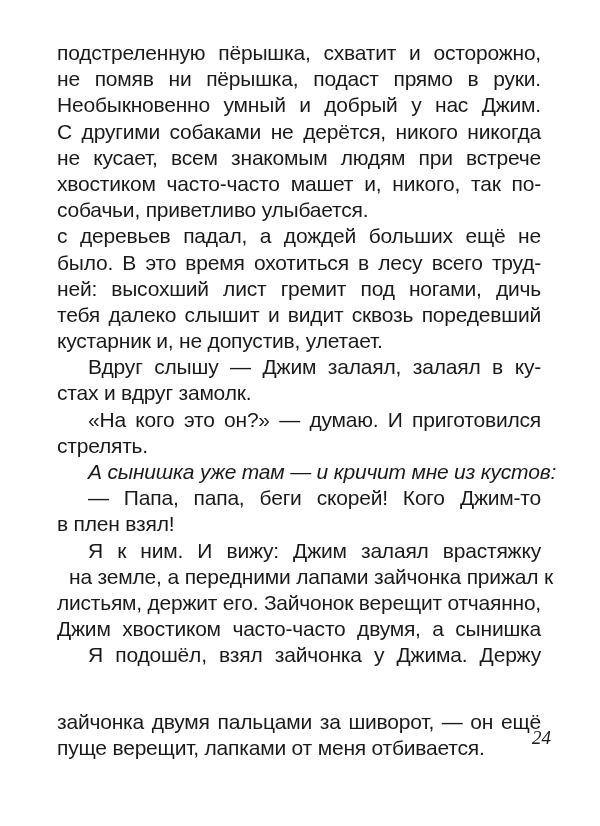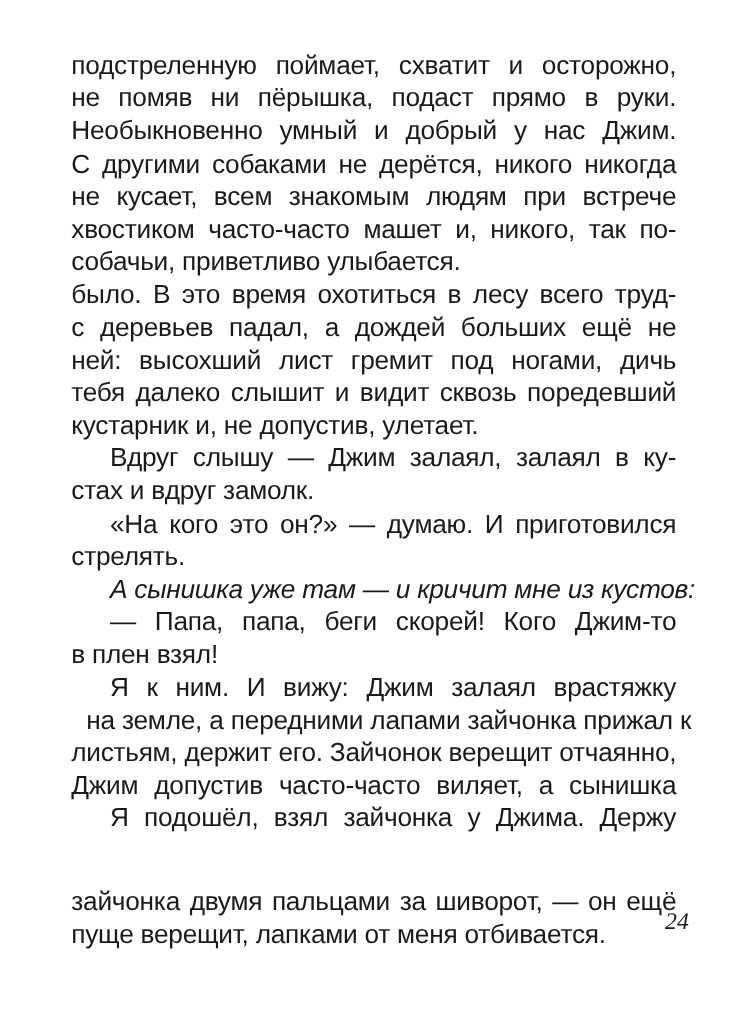--- a/index.html
+++ b/index.html
@@ -26,31 +26,31 @@
     text-align: right;
     font-family: "Liberation Serif", serif; font-style: italic;
     font-size: 19px; color: #1a1a1a;
   }
 </style>
 </head>
 <body>
 
 <div class="page">
   <div class="para">
-    <span class="line" style="width: 484px;">подстреленную поймает, схватит и осторожно,</span>
+    <span class="line" style="width: 484px;">подстреленную пёрышка, схватит и осторожно,</span>
     <span class="line" style="width: 484px;">не помяв ни пёрышка, подаст прямо в руки.</span>
     <span class="line" style="width: 484px;">Необыкновенно умный и добрый у нас Джим.</span>
     <span class="line" style="width: 484px;">С другими собаками не дерётся, никого никогда</span>
     <span class="line" style="width: 484px;">не кусает, всем знакомым людям при встрече</span>
     <span class="line" style="width: 484px;">хвостиком часто-часто машет и, никого, так по-</span>
     <span class="line last">собачьи, приветливо улыбается.</span>
   </div>
   <div class="para">
+    <span class="line" style="width: 484px;">с деревьев падал, а дождей больших ещё не</span>
     <span class="line" style="width: 484px;">было. В это время охотиться в лесу всего труд-</span>
-    <span class="line" style="width: 484px;">с деревьев падал, а дождей больших ещё не</span>
     <span class="line" style="width: 484px;">ней: высохший лист гремит под ногами, дичь</span>
     <span class="line" style="width: 484px;">тебя далеко слышит и видит сквозь поредевший</span>
     <span class="line last">кустарник и, не допустив, улетает.</span>
   </div>
   <div class="para">
     <span class="line indent" style="width: 484px;">Вдруг слышу — Джим залаял, залаял в ку-</span>
     <span class="line last">стах и вдруг замолк.</span>
   </div>
   <div class="para">
     <span class="line indent" style="width: 484px;">«На кого это он?» — думаю. И приготовился</span>
@@ -60,21 +60,21 @@
     <span class="line indent" style="width: 484px; font-style: italic;">А сынишка уже там — и кричит мне из кустов:</span>
   </div>
   <div class="para">
     <span class="line indent" style="width: 484px;">— Папа, папа, беги скорей! Кого Джим-то</span>
     <span class="line last">в плен взял!</span>
   </div>
   <div class="para">
     <span class="line indent" style="width: 484px;">Я к ним. И вижу: Джим залаял врастяжку</span>
     <span class="line" style="width: 484px; margin-left: 12px;">на земле, а передними лапами зайчонка прижал к</span>
     <span class="line" style="transform: scaleX(0.997585); width: 485.172px;">листьям, держит его. Зайчонок верещит отчаянно,</span>
-    <span class="line" style="width: 484px;">Джим допустив часто-часто виляет, а сынишка</span>
+    <span class="line" style="width: 484px;">Джим хвостиком часто-часто двумя, а сынишка</span>
   </div>
   <div class="para">
     <span class="line indent" style="width: 484px;">Я подошёл, взял зайчонка у Джима. Держу</span>
     <span class="line" style="width: 484px; margin-top: 40px;">зайчонка двумя пальцами за шиворот, — он ещё</span>
     <span class="line last">пуще верещит, лапками от меня отбивается.</span>
   </div>
 </div>
 
 <div class="pageno">24</div>
 

